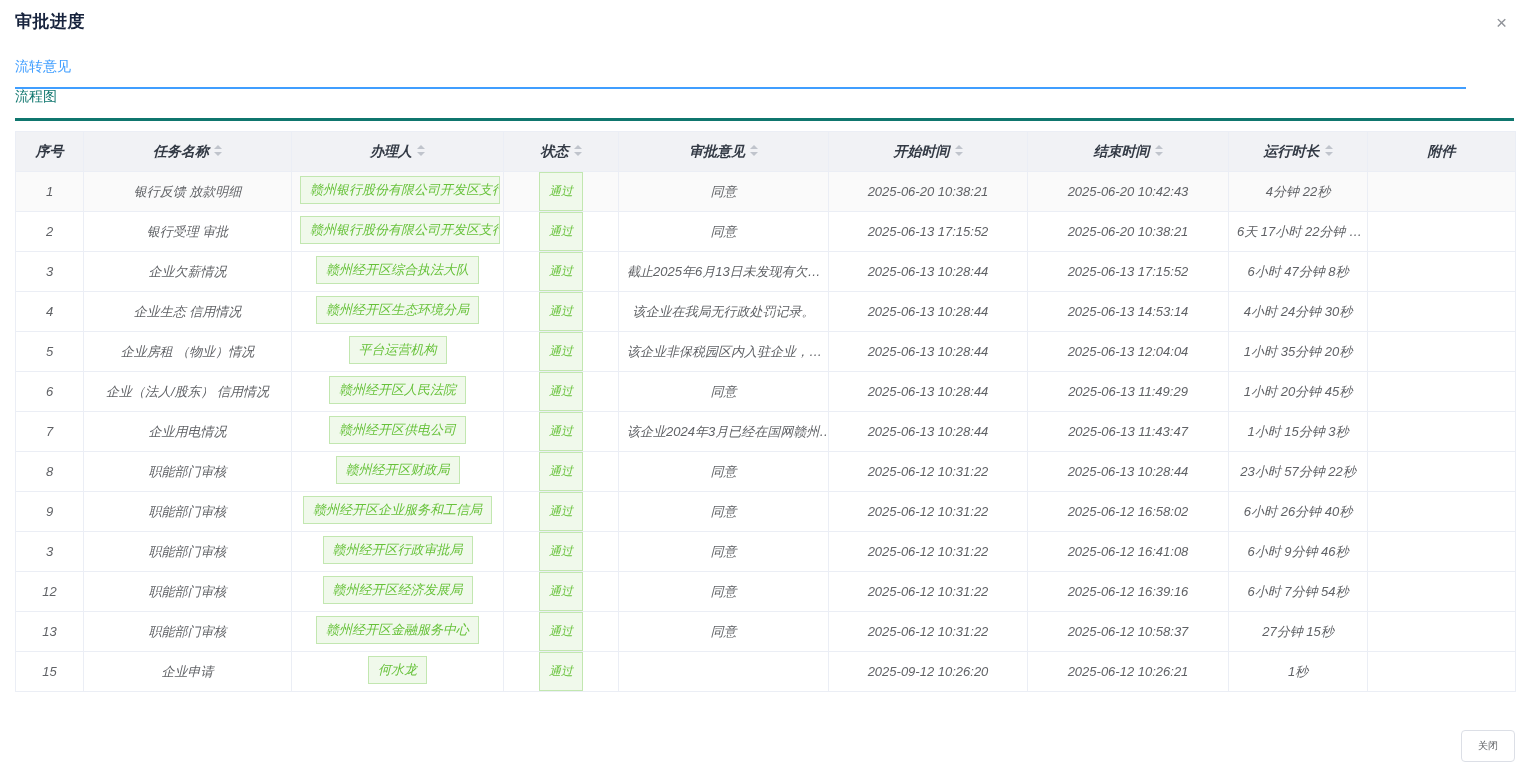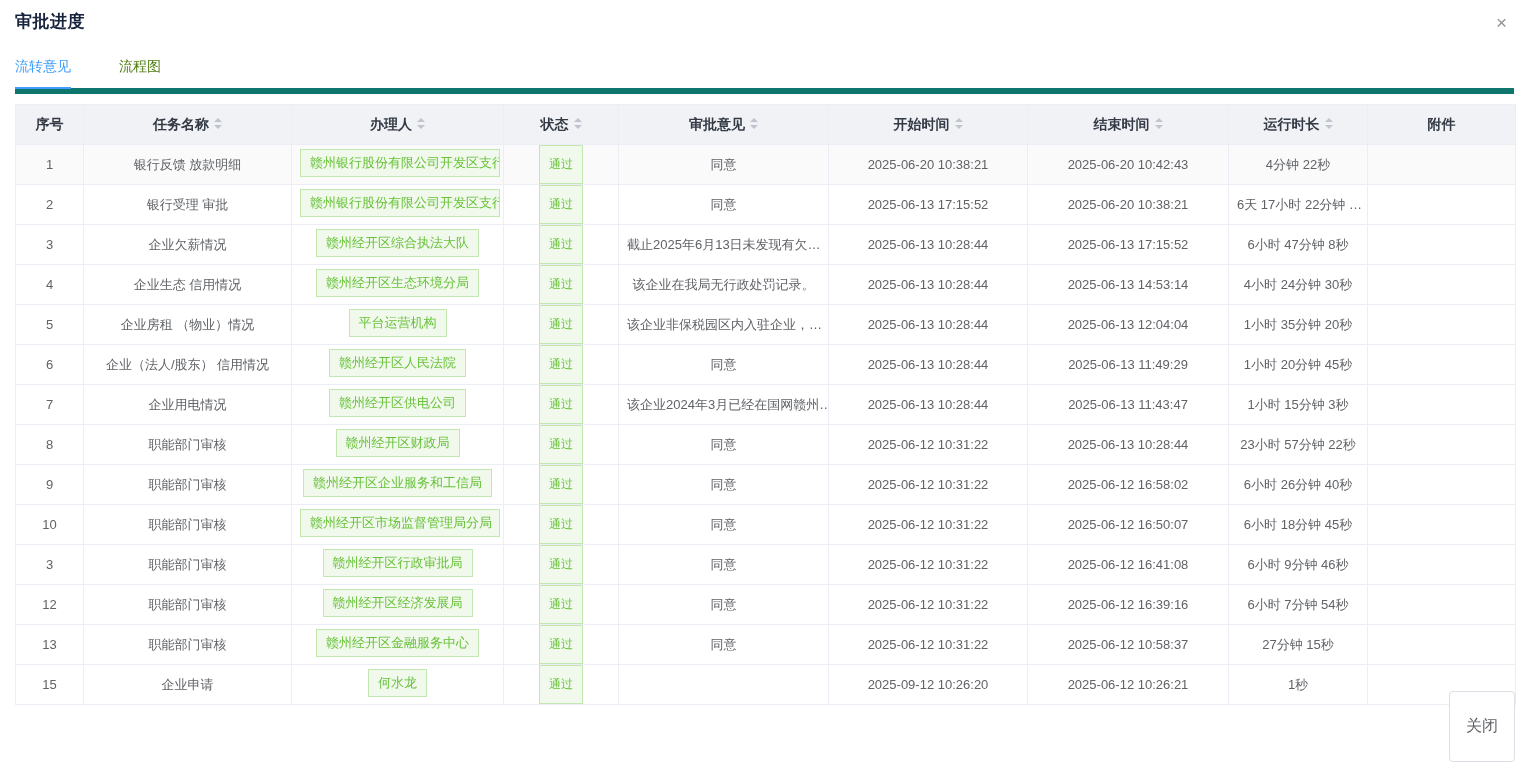--- a/index.html
+++ b/index.html
@@ -3,43 +3,43 @@
 <meta charset="utf-8">
 <style>
   * { margin:0; padding:0; box-sizing:border-box; }
   html,body { width:1529px; height:774px; background:#fff; font-family:"Liberation Sans", sans-serif; }
   .modal { position:relative; width:1529px; height:774px; background:#fff; overflow:hidden; }
 
   .modal-header { padding:10px 16px 0 15px; display:flex; justify-content:space-between; align-items:flex-start; }
   .modal-title { font-size:17px; color:#17233d; font-weight:600; letter-spacing:0.5px; }
   .modal-close { font-size:19px; color:#909399; line-height:1; cursor:pointer; padding:2px 6px; margin-top:1px; }
 
-  .tabs { margin:24px 15px 0 15px; border-bottom:6px solid #0f766e; display:flex; position:relative; }
-  .tab { font-size:14px; color:#4d7c0f; padding:0 0 12px 0; margin-right:48px; cursor:pointer; position:relative; }
+  .tabs { margin:24px 15px 0 15px; border-bottom:3px solid #0f766e; display:flex; position:relative;flex-direction:column; }
+  .tab { font-size:14px; color:#0f766e; padding:0 0 12px 0; margin-right:48px; cursor:pointer; position:relative; }
   .tab.active { color:#409eff; }
   .tab.active::after { content:""; position:absolute; left:0; right:0; bottom:-1px; height:2px; background:#409eff; }
 
   .table-wrap { margin:10px 15px 0 15px; }
-  table { width:1500px; border-collapse:collapse; table-layout:fixed; }
+  table { width:1500px; border-collapse:collapse; table-layout:fixed;font-style:italic; }
   th, td { border:1px solid #ebeef5; text-align:center; vertical-align:middle; }
   thead th { background:#f1f2f5; height:40px; font-size:14px; font-weight:bold; color:#333a45; padding:0 6px; white-space:nowrap; overflow:hidden; }
   tbody td { height:38px; font-size:13px; color:#606266; padding:0 8px; white-space:nowrap; overflow:hidden; }
   tbody tr:first-child td { background:#fafafa; }
 
   .sorter { display:inline-flex; flex-direction:column; vertical-align:middle; margin-left:5px; position:relative; top:-1px; }
   .caret { width:0; height:0; border:4px solid transparent; display:block; }
   .caret.up { border-bottom-color:#c0c4cc; border-top-width:0; margin-bottom:3px; }
   .caret.down { border-top-color:#c0c4cc; border-bottom-width:0; }
 
   .tag-green { display:inline-block; background:#f0f9eb; border:1px solid #c2e7b0; color:#67c23a; border-radius:0; }
   .handler-tag { font-size:13px; padding:4px 9px; max-width:200px; overflow:hidden; white-space:nowrap; }
   .status-tag { font-size:12px; padding:10px 9px; }
 
   .modal-footer { position:absolute; right:14px; bottom:12px; }
-  .btn-close { background:#fff; border:1px solid #dcdfe6; border-radius:4px; color:#606266; font-size:16px; padding:24px 16px; cursor:pointer; font-family:"Liberation Sans", sans-serif; }
+  .btn-close { background:#fff; border:1px solid #dcdfe6; border-radius:4px; color:#606266; font-size:10px; padding:8px 16px; cursor:pointer; font-family:"Liberation Sans", sans-serif; }
 </style>
 </head>
 <body>
 
 <div class="modal">
 
   <div class="modal-header">
     <div class="modal-title">审批进度</div>
     <div class="modal-close">×</div>
   </div>
@@ -190,31 +190,20 @@
       <td>职能部门审核</td>
       <td><span class="tag-green handler-tag">赣州经开区企业服务和工信局</span></td>
       <td><span class="tag-green status-tag">通过</span></td>
       <td>同意</td>
       <td>2025-06-12 10:31:22</td>
       <td>2025-06-12 16:58:02</td>
       <td>6小时 26分钟 40秒</td>
       <td></td>
     </tr>
           <tr>
-      <td>10</td>
-      <td>职能部门审核</td>
-      <td><span class="tag-green handler-tag">赣州经开区市场监督管理局分局</span></td>
-      <td><span class="tag-green status-tag">通过</span></td>
-      <td>同意</td>
-      <td>2025-06-12 10:31:22</td>
-      <td>2025-06-12 16:50:07</td>
-      <td>6小时 18分钟 45秒</td>
-      <td></td>
-    </tr>
-          <tr>
       <td>3</td>
       <td>职能部门审核</td>
       <td><span class="tag-green handler-tag">赣州经开区行政审批局</span></td>
       <td><span class="tag-green status-tag">通过</span></td>
       <td>同意</td>
       <td>2025-06-12 10:31:22</td>
       <td>2025-06-12 16:41:08</td>
       <td>6小时 9分钟 46秒</td>
       <td></td>
     </tr>

